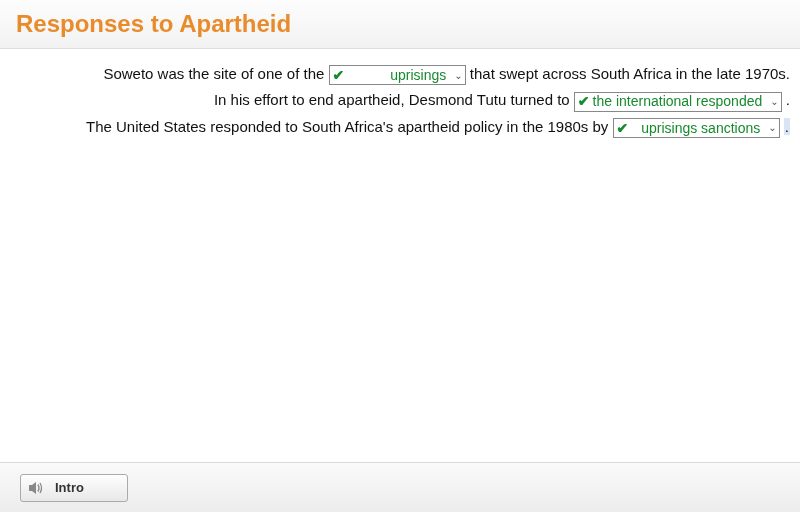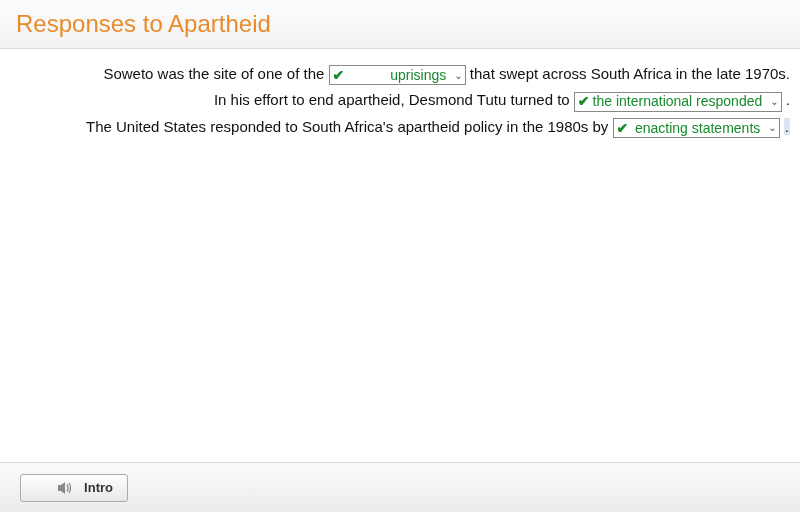--- a/index.html
+++ b/index.html
@@ -12,21 +12,21 @@
     position: relative;
   }
   .header-bar {
     background: linear-gradient(#fdfdfd, #f2f2f2);
     border-bottom: 1px solid #ddd;
     padding: 10px 16px 10px 16px;
   }
   .page-title {
     color: #e98b2b;
     font-size: 24px;
-    font-weight: normal;
+    font-weight: bold;
     margin: 0;
   }
   .content {
     padding: 12px 10px 0 10px;
     font-size: 15px;
     color: #111;
     line-height: 1.75;
   }
   .instructions {
     margin-bottom: 4px;
@@ -89,21 +89,20 @@
     height: 28px;
     padding: 0 14px 0 8px;
     background: linear-gradient(#fefefe, #e8e8e8);
     border: 1px solid #aaa;
     border-radius: 3px;
     font-size: 13px;
     font-weight: bold;
     color: #333;
     cursor: pointer;
     min-width: 108px;
-    justify-content: flex-end;
   }
   .speaker-icon svg { display: block; }
 </style>
 </head>
 <body>
 
 <div class="header-bar">
   <h1 class="page-title">Responses to Apartheid</h1>
 </div>
 
@@ -121,21 +120,21 @@
     <span>In his effort to end apartheid, Desmond Tutu turned to </span><span class="dd">
         <span class="check">✔</span>
         <span class="dd-text">the international responded</span>
         <span class="caret">⌄</span>
       </span><span> .</span>
   </div>
 
   <div class="statement">
     <span>The United States responded to South Africa's apartheid policy in the 1980s by </span><span class="dd w3">
         <span class="check">✔</span>
-        <span class="dd-text">enacting statements</span>
+        <span class="dd-text">uprisings sanctions</span>
         <span class="caret">⌄</span>
       </span><span> </span><span class="period-highlight">.</span>
   </div>
 </div>
 
 <div class="footer">
   <button class="foot-btn">
     <span class="speaker-icon">
       <svg width="16" height="14" viewBox="0 0 16 14">
         <polygon points="0,4 3,4 7,1 7,13 3,10 0,10" fill="#888"></polygon>

